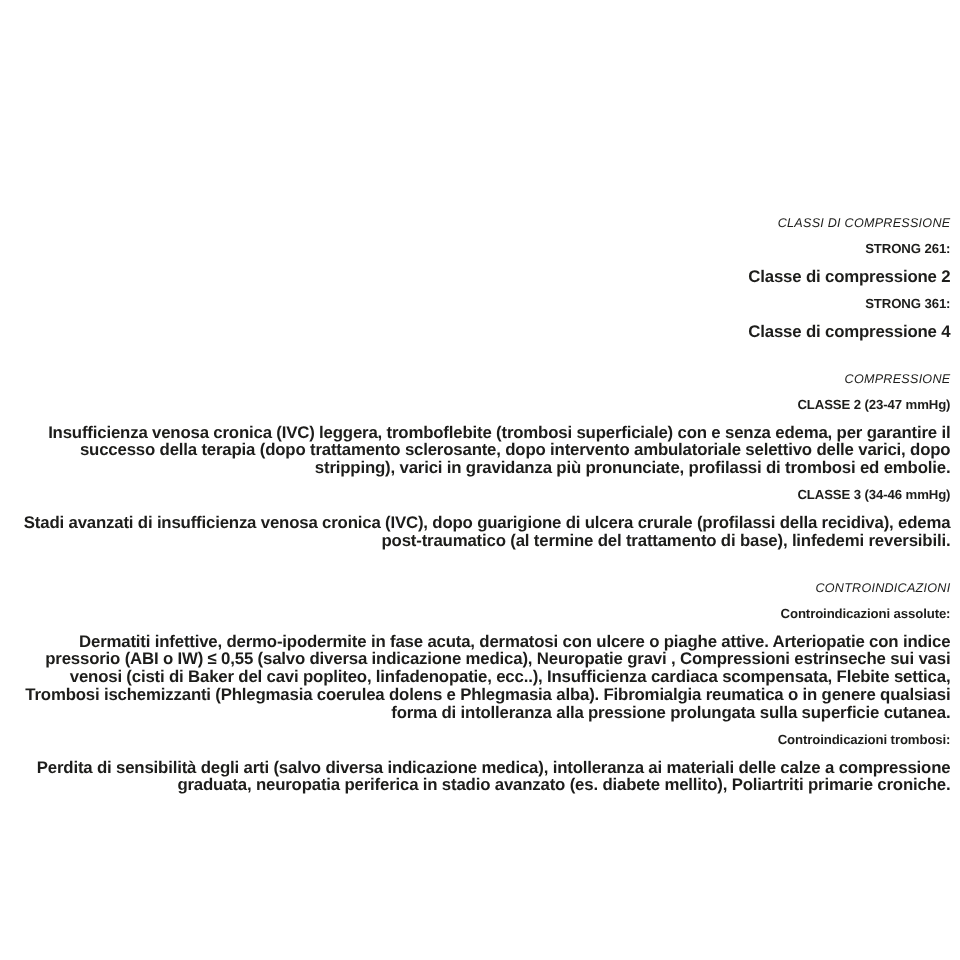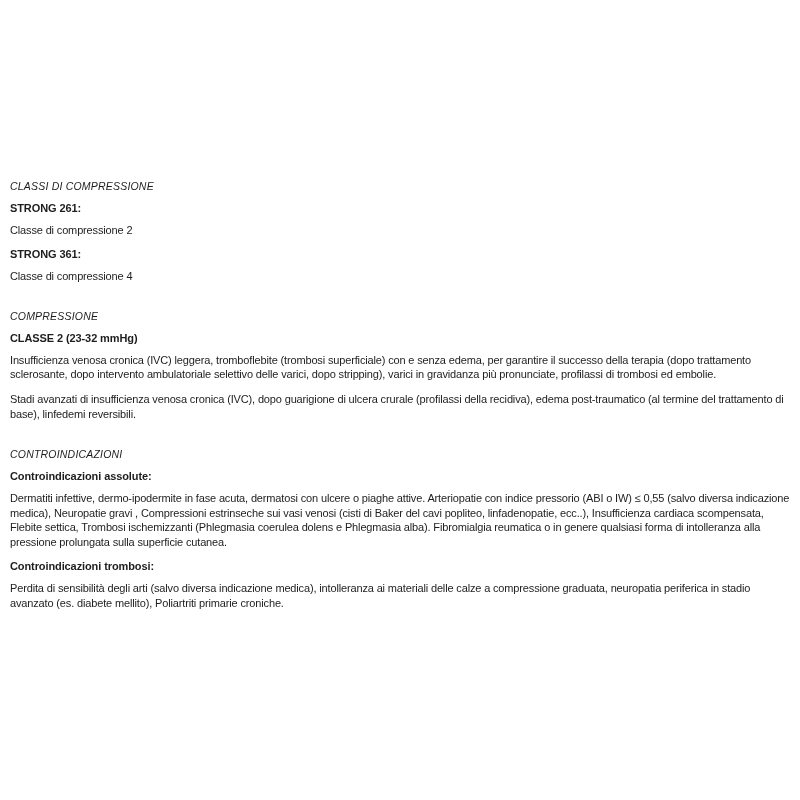--- a/index.html
+++ b/index.html
@@ -17,61 +17,63 @@
     -webkit-font-smoothing: antialiased;
   }
   .doc {
     position: absolute;
     left: 10px;
     top: 180px;
     width: 782px;
   }
   .section {
     margin: 0 0 26px 0;
+    text-align: right;
   }
   .section-label {
     font-size: 10.5px;
     font-style: italic;
     font-weight: 400;
     letter-spacing: 0.2px;
     margin: 0 0 10px 0;
     line-height: 12px;
   }
   .entry-title {
     font-size: 11px;
     font-weight: 700;
     letter-spacing: -0.1px;
     margin: 0 0 8px 0;
     line-height: 13px;
   }
   .entry-body {
-    font-size: 11px;
-    font-weight: 400;
+    font-size: 14px;
+    font-weight: 700;
     letter-spacing: -0.15px;
     line-height: 14.8px;
     margin: 0 0 10px 0;
   }
 </style>
 </head>
 <body>
 
 <main class="doc">
 
   <section class="section">
     <h2 class="section-label">CLASSI DI COMPRESSIONE</h2>
     <h3 class="entry-title">STRONG 261:</h3>
     <p class="entry-body">Classe di compressione 2</p>
     <h3 class="entry-title">STRONG 361:</h3>
     <p class="entry-body">Classe di compressione 4</p>
   </section>
 
   <section class="section">
     <h2 class="section-label">COMPRESSIONE</h2>
-    <h3 class="entry-title">CLASSE 2 (23-32 mmHg)</h3>
+    <h3 class="entry-title">CLASSE 2 (23-47 mmHg)</h3>
     <p class="entry-body">Insufficienza venosa cronica (IVC) leggera, tromboflebite (trombosi superficiale) con e senza edema, per garantire il successo della terapia (dopo trattamento sclerosante, dopo intervento ambulatoriale selettivo delle varici, dopo stripping), varici in gravidanza più pronunciate, profilassi di trombosi ed embolie.</p>
+    <h3 class="entry-title">CLASSE 3 (34-46 mmHg)</h3>
     <p class="entry-body">Stadi avanzati di insufficienza venosa cronica (IVC), dopo guarigione di ulcera crurale (profilassi della recidiva), edema post-traumatico (al termine del trattamento di base), linfedemi reversibili.</p>
   </section>
 
   <section class="section">
     <h2 class="section-label">CONTROINDICAZIONI</h2>
     <h3 class="entry-title">Controindicazioni assolute:</h3>
     <p class="entry-body">Dermatiti infettive, dermo-ipodermite in fase acuta, dermatosi con ulcere o piaghe attive. Arteriopatie con indice pressorio (ABI o IW) ≤ 0,55 (salvo diversa indicazione medica), Neuropatie gravi , Compressioni estrinseche sui vasi venosi (cisti di Baker del cavi popliteo, linfadenopatie, ecc..), Insufficienza cardiaca scompensata, Flebite settica, Trombosi ischemizzanti (Phlegmasia coerulea dolens e Phlegmasia alba). Fibromialgia reumatica o in genere qualsiasi forma di intolleranza alla pressione prolungata sulla superficie cutanea.</p>
     <h3 class="entry-title">Controindicazioni trombosi:</h3>
     <p class="entry-body">Perdita di sensibilità degli arti (salvo diversa indicazione medica), intolleranza ai materiali delle calze a compressione graduata, neuropatia periferica in stadio avanzato (es. diabete mellito), Poliartriti primarie croniche.</p>
   </section>

